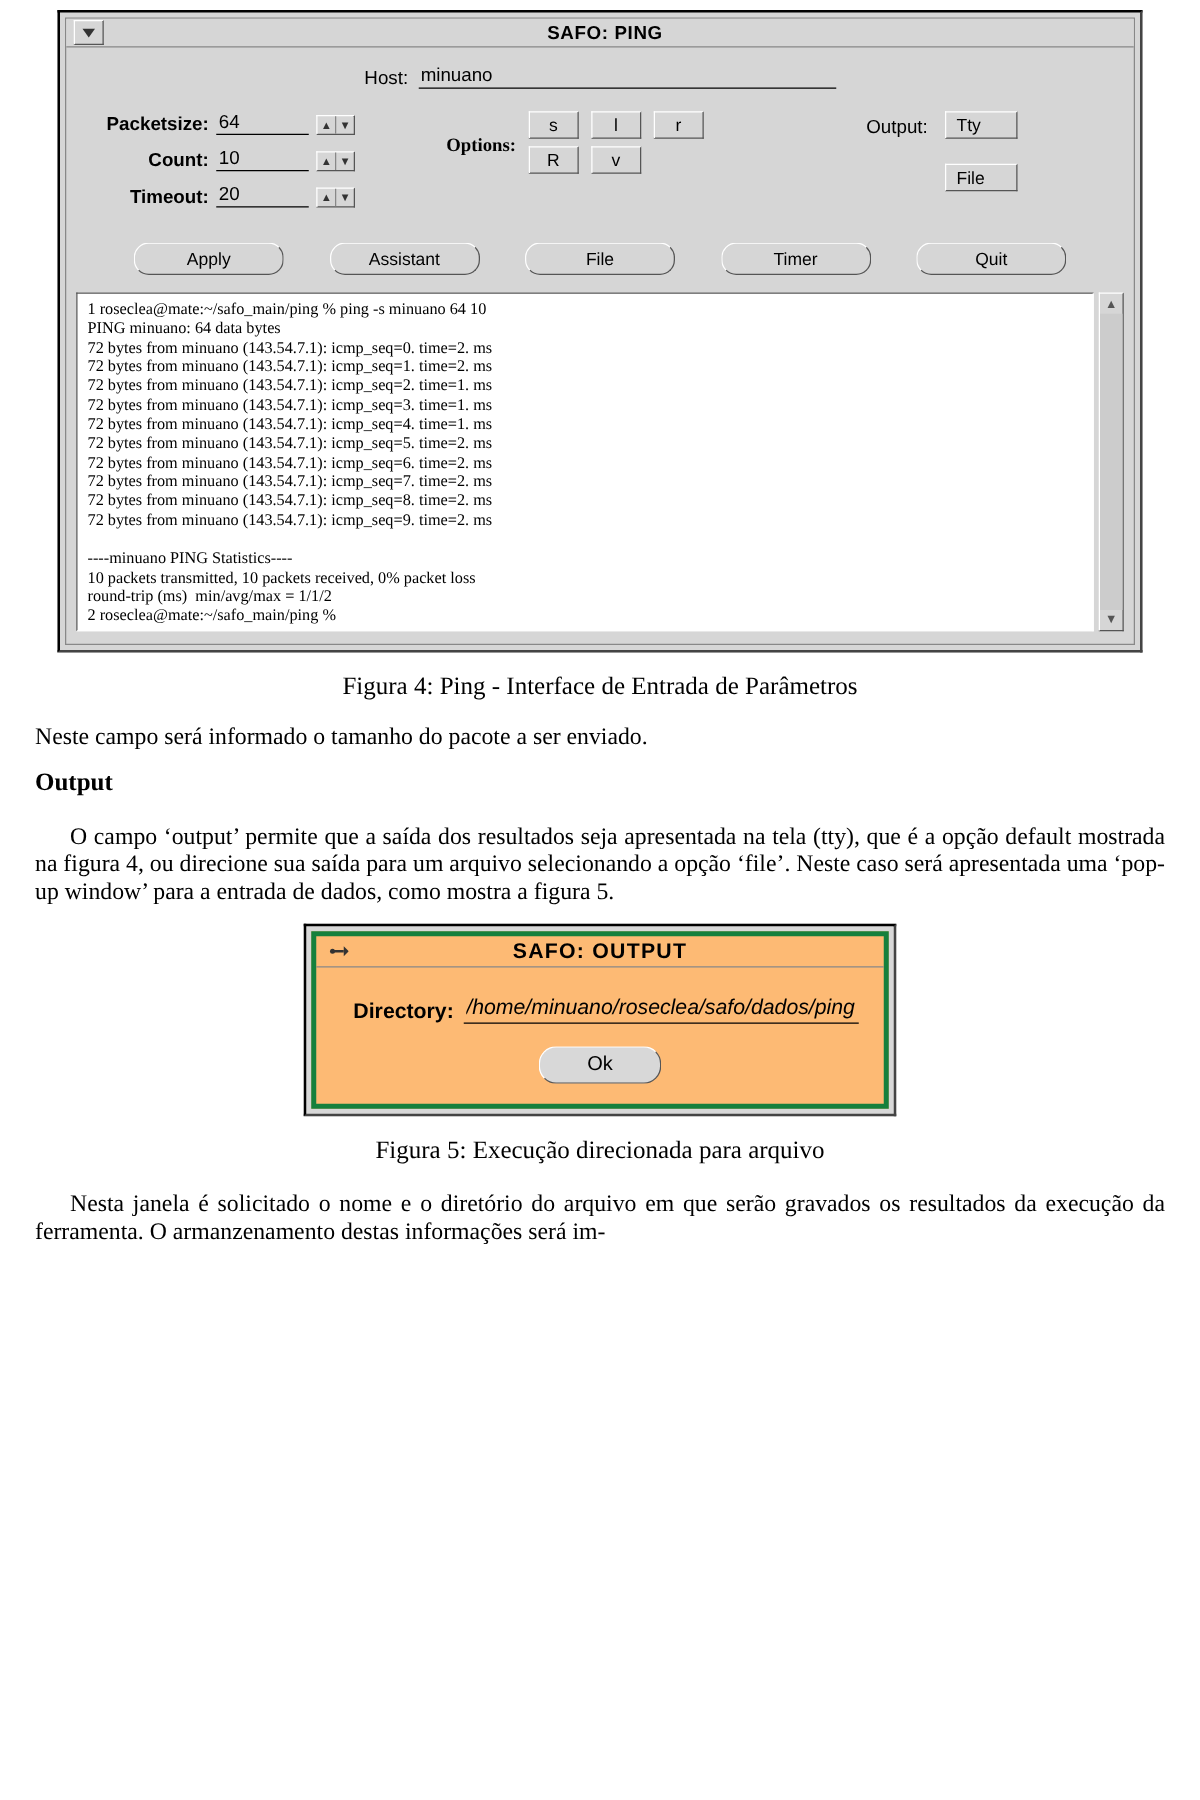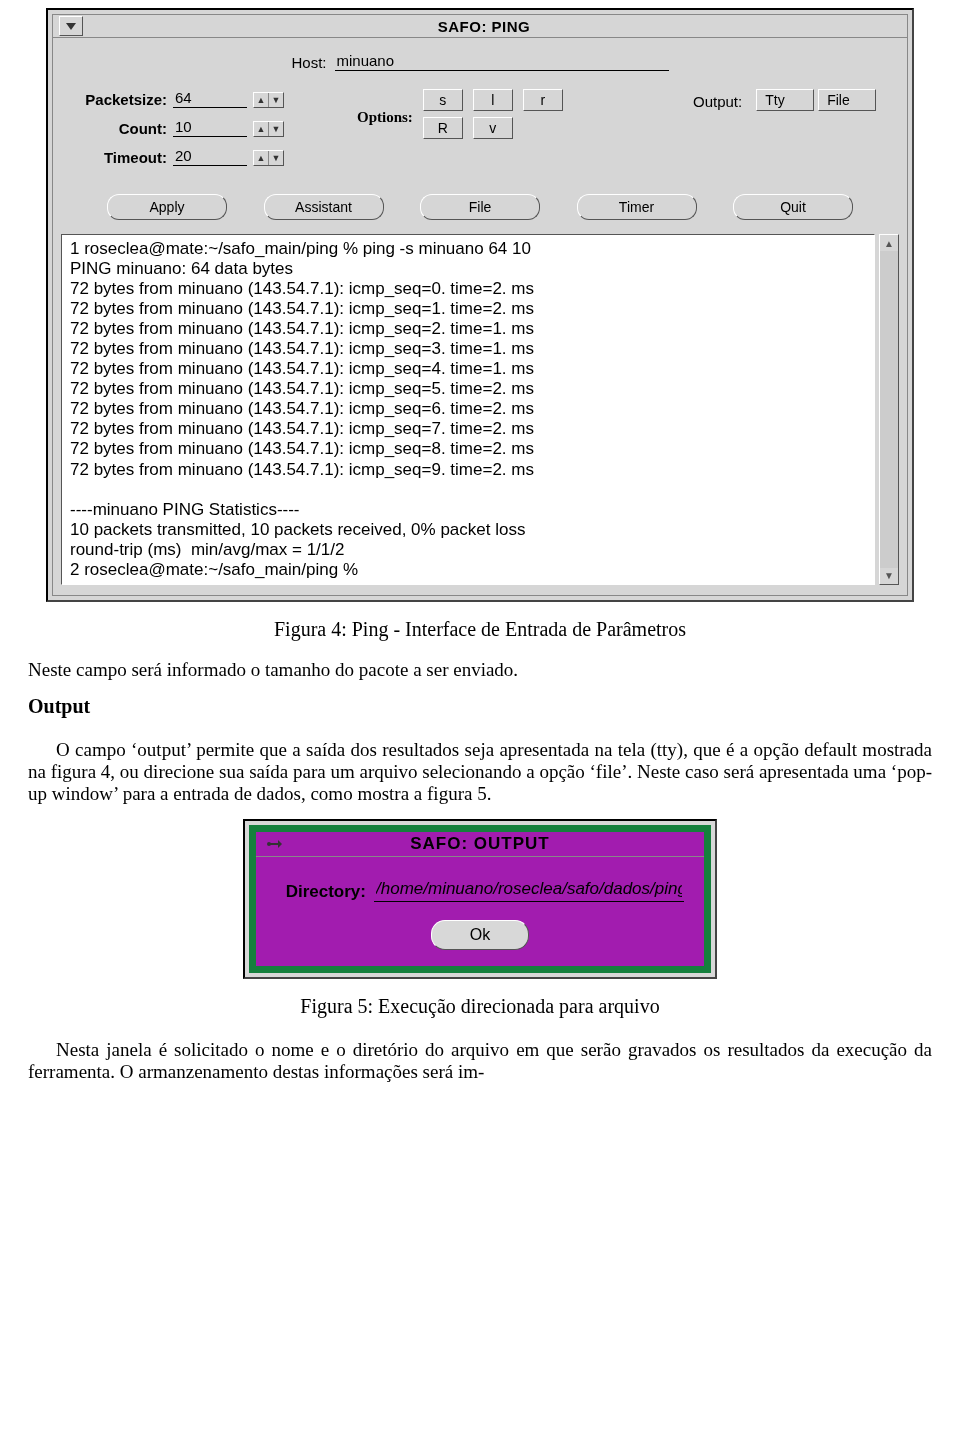--- a/index.html
+++ b/index.html
@@ -151,21 +151,21 @@
     border-left: 1px solid #fff;
     border-right: 1px solid #555;
     border-bottom: 1px solid #555;
     font-family: Helvetica, Arial, sans-serif;
     font-size: 14px;
     text-align: center;
     line-height: 20px;
   }
   .right-col { padding-top: 0; }
   .right-col .rrow { display:flex; align-items:flex-start; }
-  .right-col .out-stack { display:flex; flex-direction:row; gap:4px; margin-left: 6px; }
+  .right-col .out-stack { display:flex; flex-direction:column; gap:20px; margin-left: 6px; }
   .out-box { min-width: 40px; text-align:left; padding: 0 8px; }
 
   .btn-row {
     display: flex;
     justify-content: space-between;
     padding: 18px 40px 10px 40px;
   }
   .pill-btn {
     min-width: 90px;
     height: 24px;
@@ -188,22 +188,22 @@
     display: flex;
   }
   .terminal {
     flex: 1;
     background: #fff;
     border-top: 1px solid #555;
     border-left: 1px solid #555;
     border-right: 1px solid #fff;
     border-bottom: 1px solid #fff;
     padding: 4px 8px;
-    font-family: Liberation Sans, sans-serif;
-    font-size: 17px;
+    font-family: Liberation Serif, serif;
+    font-size: 13px;
     line-height: 1.18;
     white-space: pre;
     overflow: hidden;
   }
   .term-scroll {
     width: 18px;
     margin-left: 4px;
     background: #d6d6d6;
     border-top: 1px solid #fff;
     border-left: 1px solid #fff;
@@ -239,22 +239,22 @@
     width: 470px;
     margin: 6px auto 14px auto;
     border-top: 2px solid #000;
     border-left: 2px solid #000;
     border-right: 2px solid #444;
     border-bottom: 2px solid #444;
     background: #d8d8d8;
   }
   .output-dialog .od-inner {
     margin: 4px;
-    border: 7px solid #15803d;
-    background: #a21caf;
+    border: 4px solid #15803d;
+    background: #fdba74;
   }
   .od-titlebar {
     height: 24px;
     display: flex;
     align-items: center;
     border-bottom: 1px solid #888;
   }
   .od-pin {
     width: 26px;
     height: 20px;

